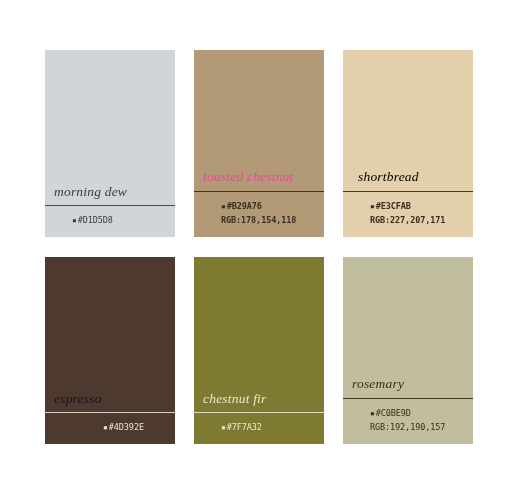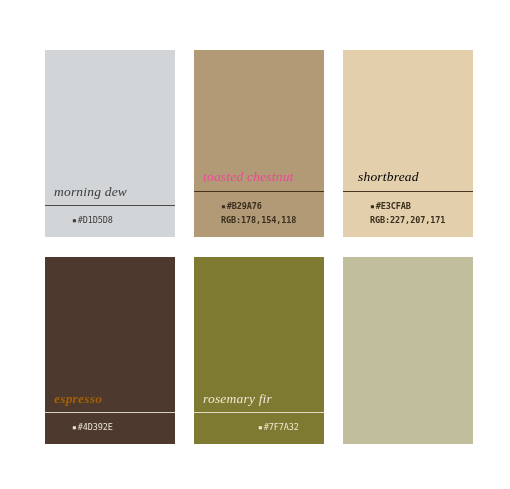--- a/index.html
+++ b/index.html
@@ -128,37 +128,45 @@
         <div class="swatch-codes" style="color: rgb(58, 46, 30); font-weight: bold;">
           <span class="code-line code-hex">#E3CFAB</span>
           <span class="code-line code-rgb">RGB:227,207,171</span>
         </div>
       </div>
     </div>
 
     <div class="swatch-card">
       <div class="swatch-fill" style="background: rgb(77, 57, 46);"></div>
       <div class="swatch-body">
-        <div class="swatch-name" style="color: #a16207; font-weight: bold;">espresso</div>
+        <div class="swatch-name" style="color: #0f172a;">espresso</div>
         <hr class="swatch-rule" style="background: rgb(217, 210, 194);">
-        <div class="swatch-codes" style="color: rgb(232, 226, 213);">
+        <div class="swatch-codes" style="color: rgb(232, 226, 213); text-align: center;">
           <span class="code-line code-hex">#4D392E</span>
         </div>
       </div>
     </div>
 
     <div class="swatch-card">
       <div class="swatch-fill" style="background: rgb(127, 122, 50);"></div>
       <div class="swatch-body">
-        <div class="swatch-name" style="color: rgb(237, 232, 210);">rosemary fir</div>
+        <div class="swatch-name" style="color: rgb(237, 232, 210);">chestnut fir</div>
         <hr class="swatch-rule" style="background: rgb(226, 220, 196);">
-        <div class="swatch-codes" style="color: rgb(237, 232, 210); margin-left: 37px;">
+        <div class="swatch-codes" style="color: rgb(237, 232, 210);">
           <span class="code-line code-hex">#7F7A32</span>
         </div>
       </div>
     </div>
 
     <div class="swatch-card">
       <div class="swatch-fill" style="background: rgb(192, 190, 157);"></div>
+      <div class="swatch-body">
+        <div class="swatch-name" style="color: rgb(51, 49, 30);">rosemary</div>
+        <hr class="swatch-rule" style="background: rgb(62, 58, 34);">
+        <div class="swatch-codes" style="color: rgb(51, 49, 30);">
+          <span class="code-line code-hex">#C0BE9D</span>
+          <span class="code-line code-rgb">RGB:192,190,157</span>
+        </div>
+      </div>
     </div>
 
   </div>
 </div>
 
 </body></html>

